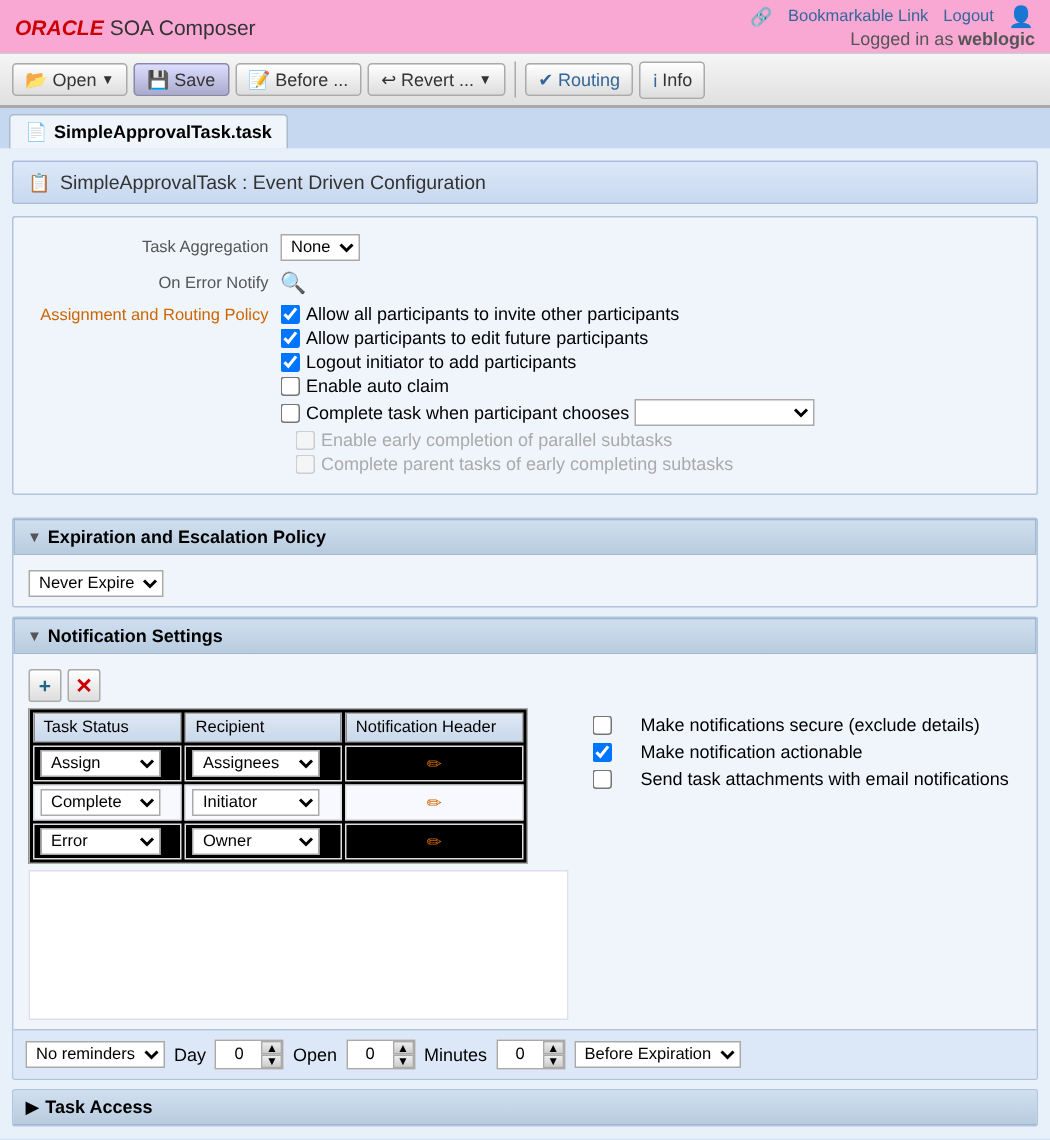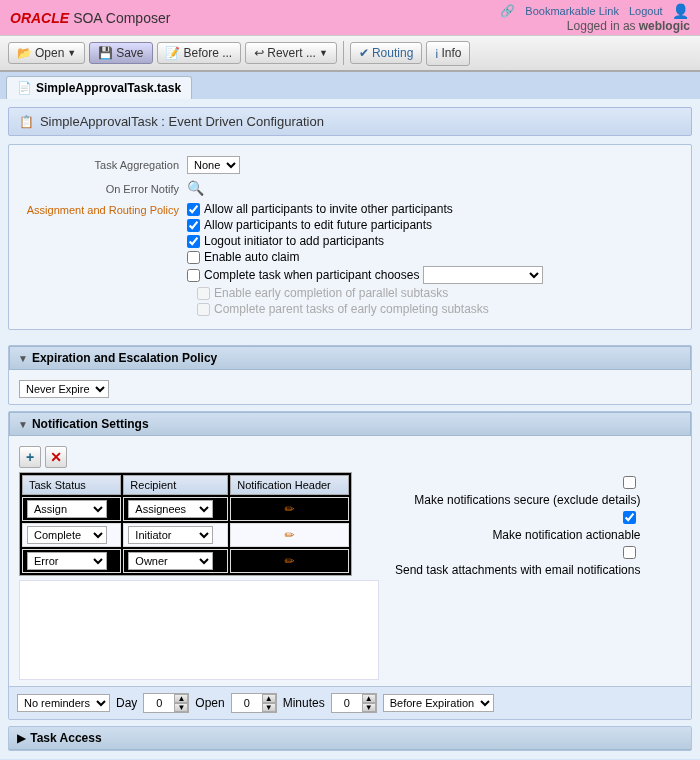--- a/index.html
+++ b/index.html
@@ -60,21 +60,21 @@
     .notif-table tr:nth-child(even) { background: #f8f8ff; }
 
     .table-toolbar { display: flex; gap: 4px; margin-bottom: 4px; }
     .table-toolbar-btn { display: flex; align-items: center; justify-content: center; width: 22px; height: 22px; border: 1px solid #aaa; background: linear-gradient(to bottom, #fff, #ddd); cursor: pointer; border-radius: 2px; }
 
     .edit-icon { color: #cc6600; font-size: 12px; }
 
     
     .notif-layout { display: flex; gap: 16px; }
     .notif-checkboxes { display: flex; flex-direction: column; gap: 4px; padding-top: 30px; }
-    .notif-checkbox-row { display: flex; align-items: flex-end; gap: 4px; font-size: 11px; white-space: nowrap; flex-direction: column; }
+    .notif-checkbox-row { display: flex; align-items: center; gap: 15px; font-size: 11px; white-space: nowrap; }
 
     
     .reminder-row { display: flex; align-items: center; gap: 6px; padding: 6px 8px; background: #dce8f8; border-top: 1px solid #b0c4de; }
     .reminder-select { font-size: 11px; }
     .reminder-spinbox { display: flex; align-items: center; border: 1px solid #aaa; background: #fff; }
     .reminder-spinbox input { width: 30px; border: none; text-align: center; font-size: 11px; padding: 1px; }
     .spinner-btns { display: flex; flex-direction: column; }
     .spinner-btn { width: 14px; height: 9px; background: linear-gradient(to bottom, #eee, #ccc); border: 1px solid #aaa; cursor: pointer; font-size: 8px; display: flex; align-items: center; justify-content: center; padding: 0; line-height: 1; }
 
     

